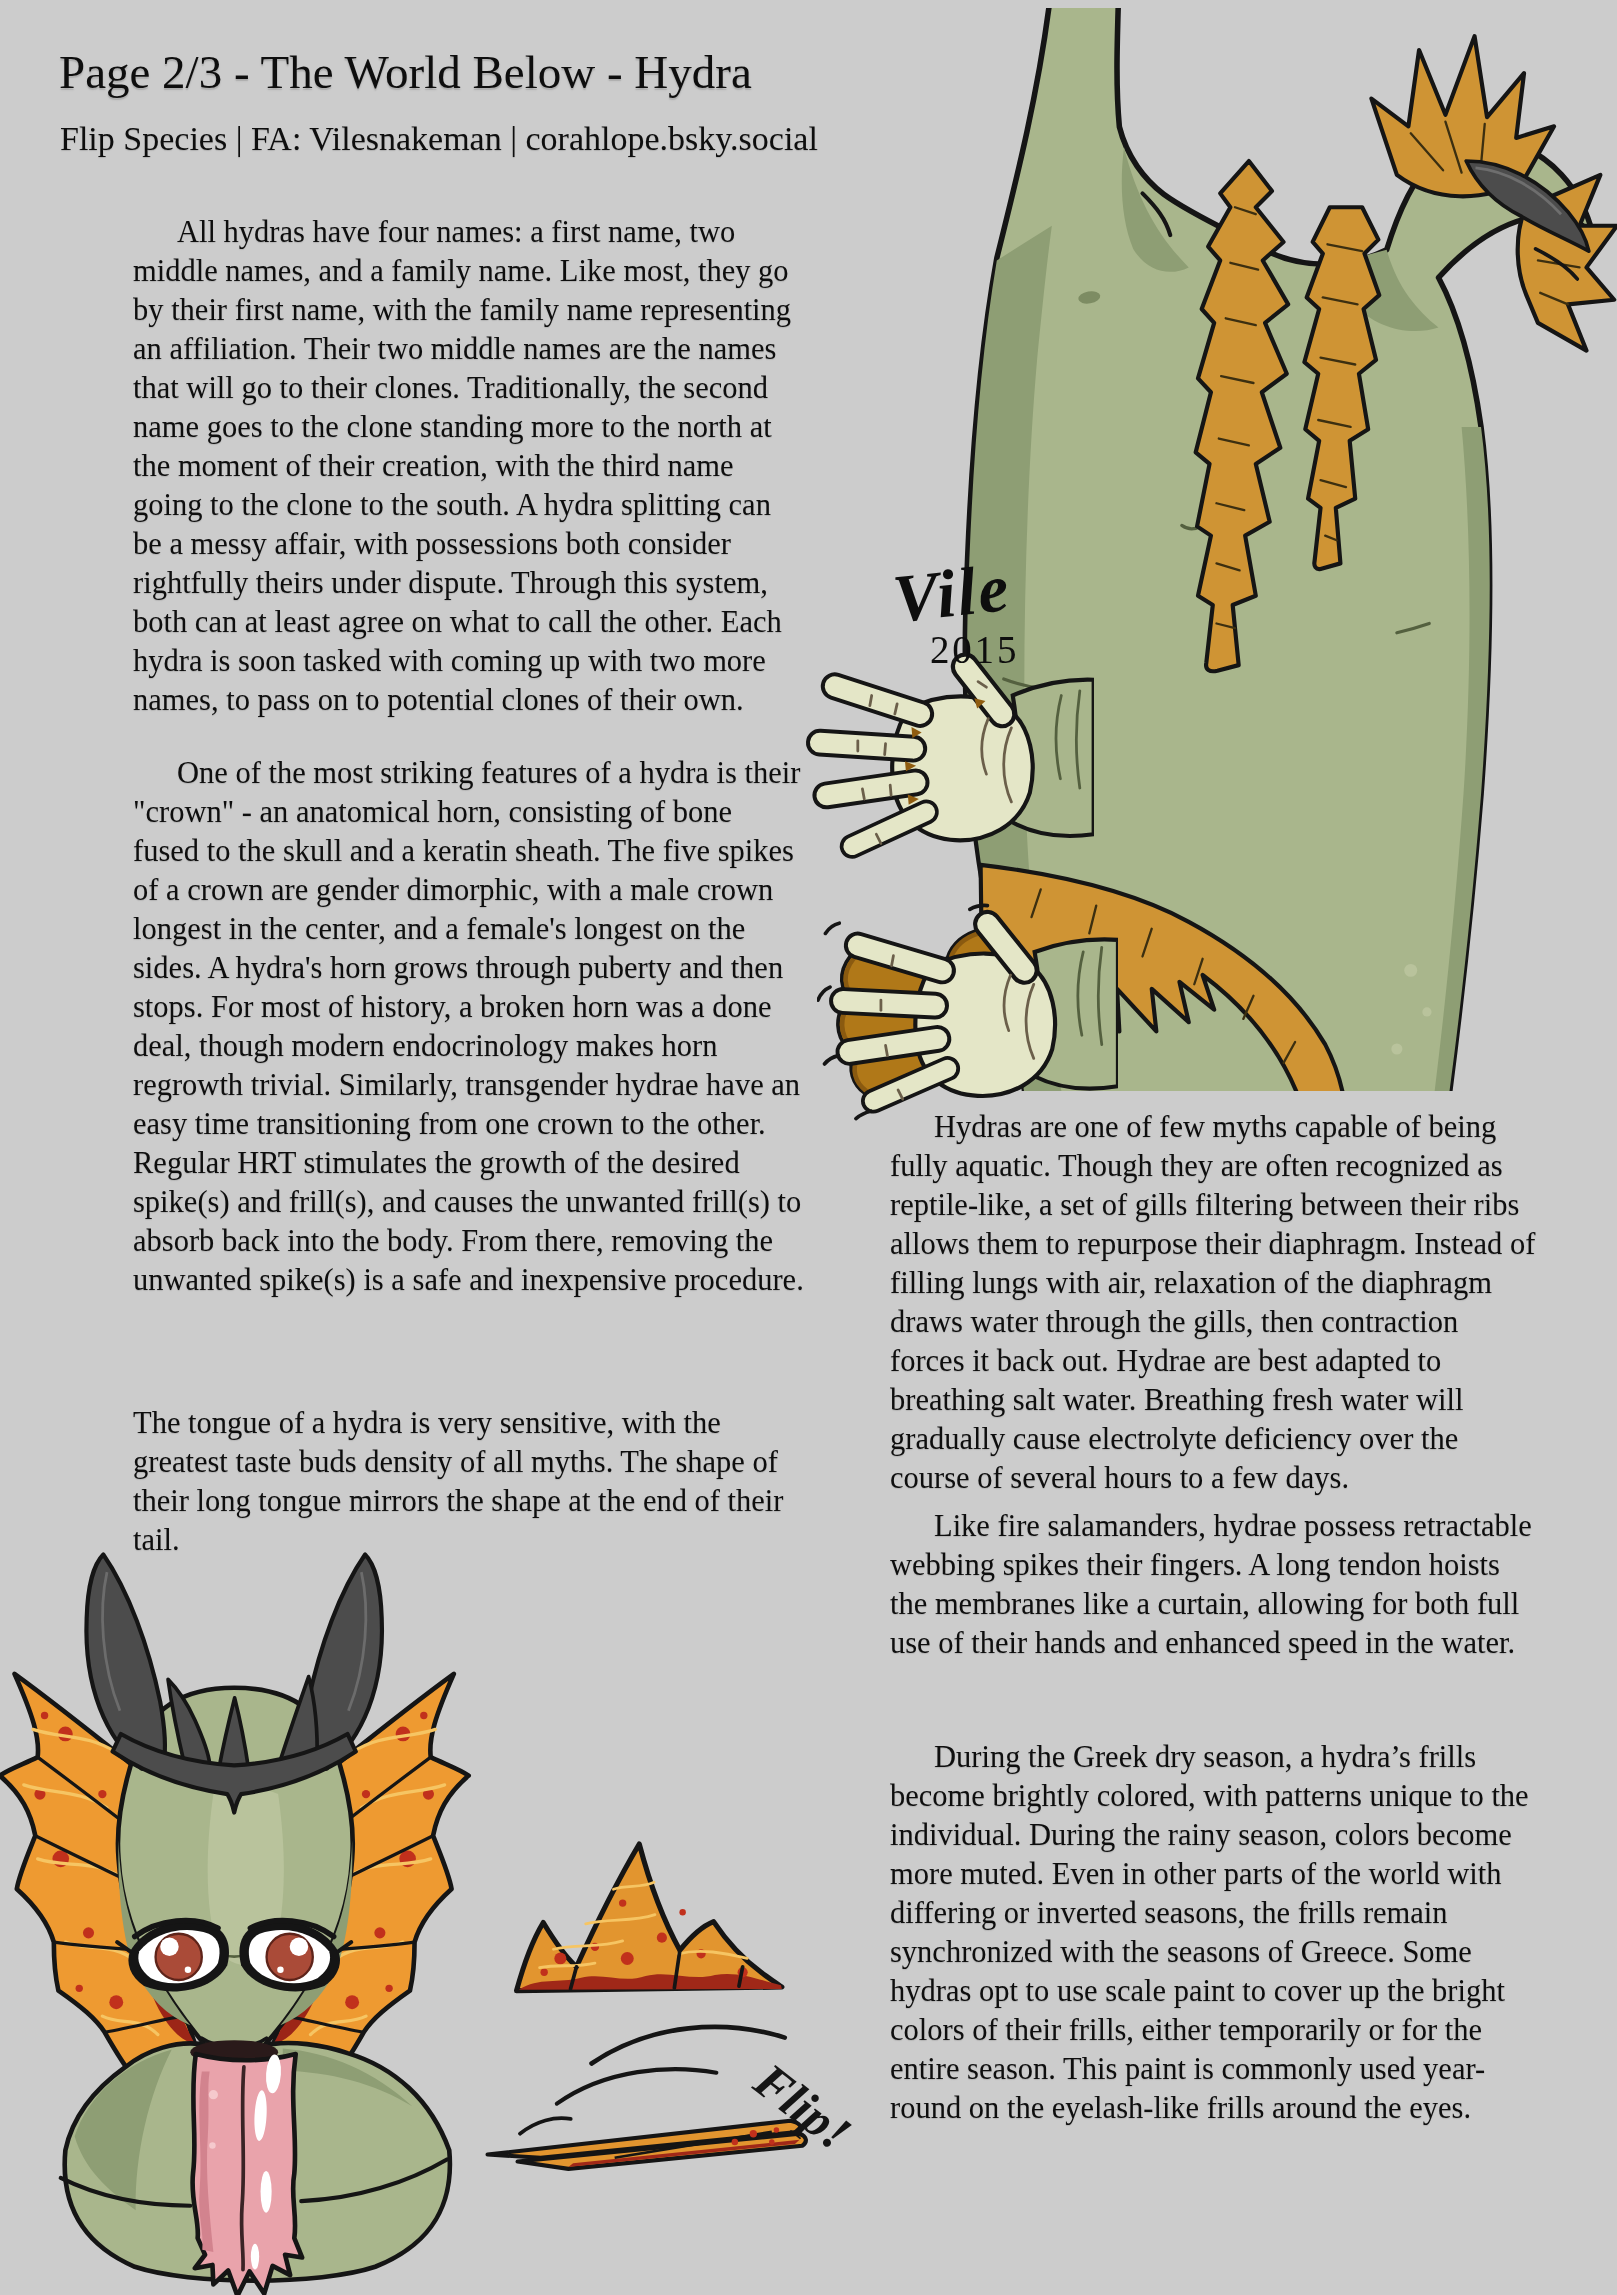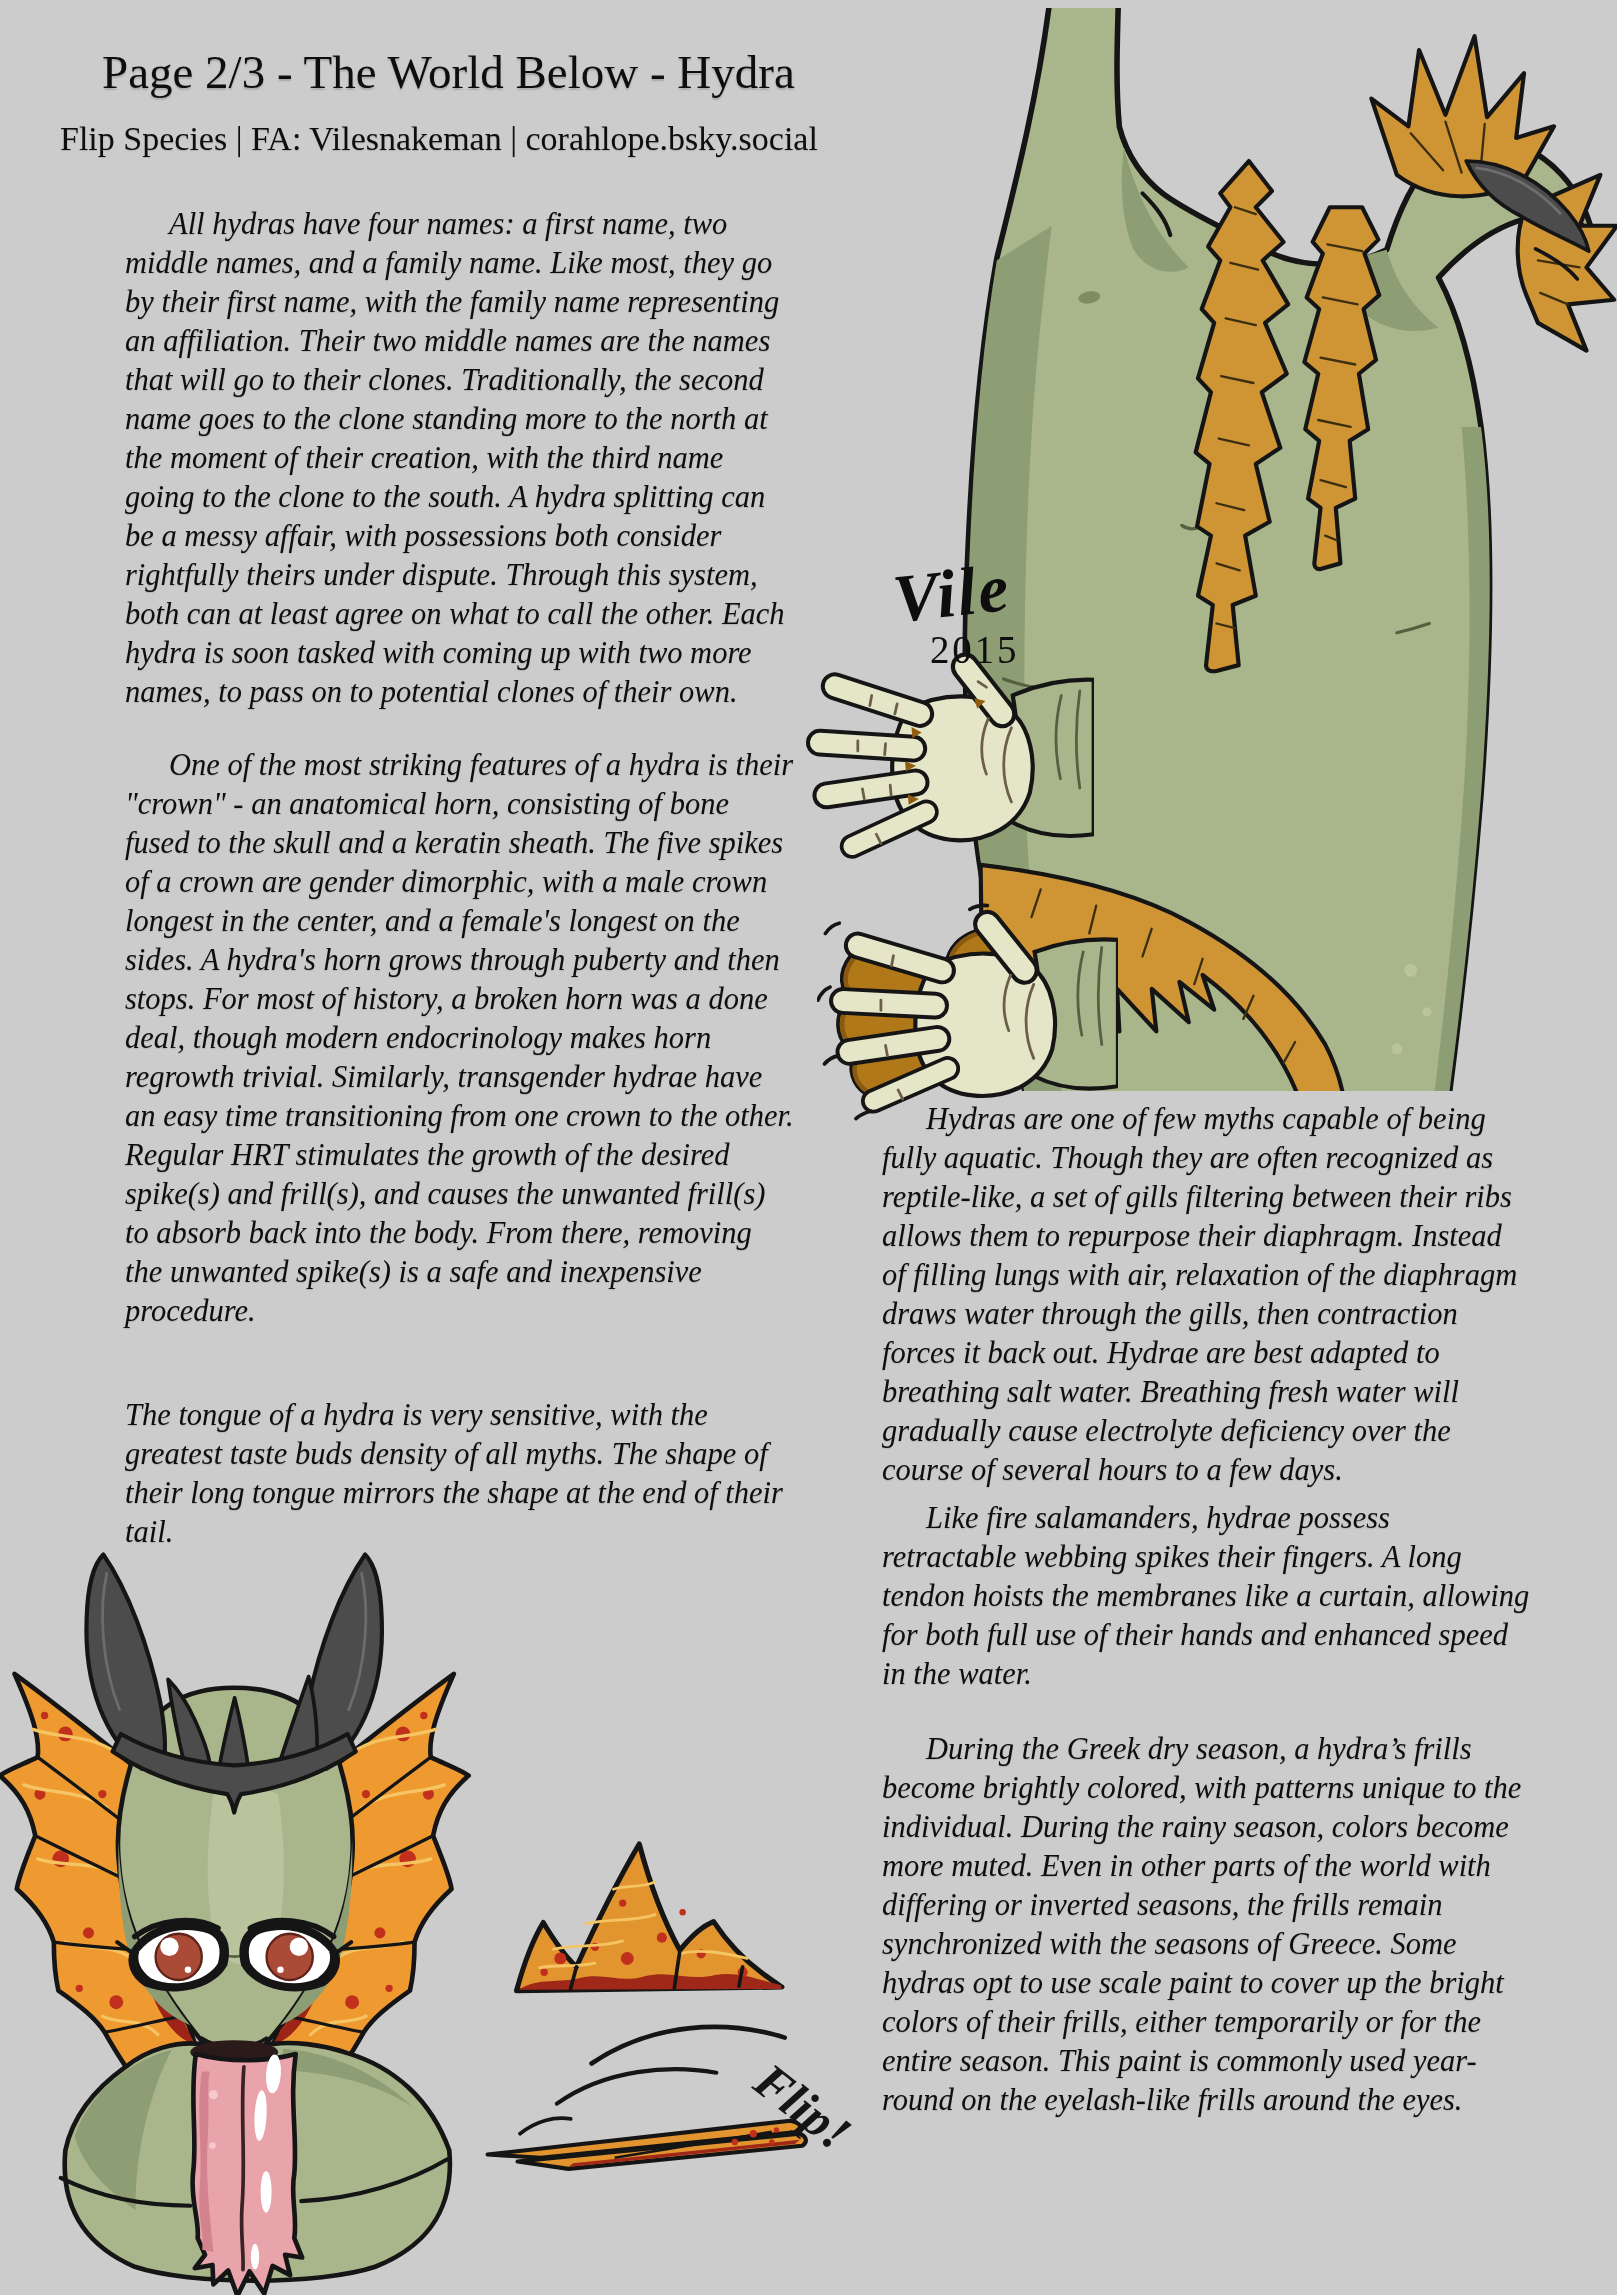--- a/index.html
+++ b/index.html
@@ -8,31 +8,29 @@
     background:#cccccc;
     font-family:"Liberation Serif", serif;
     color:#0e0e0e;
     position:relative;
   }
   .abs { position:absolute; }
   #title {
     left:59px; top:44px;
     font-size:47px; line-height:1.2; white-space:nowrap;
     text-shadow:0 1.9px 1.4px rgba(110,110,110,.35);
-    margin-left:43px;
   }
   #subtitle {
     left:60px; top:119px;
     font-size:34px; line-height:1.2; white-space:nowrap;
     text-shadow:0 1.4px 0.9px rgba(110,110,110,.3);
   }
   .body-text {
-    font-size:30.5px; line-height:39px; margin:8px;
+    font-size:30.5px; line-height:39px; margin:16px;
     text-shadow:0 1.4px 0.9px rgba(110,110,110,.28);
-    font-style:italic;
   }
   .indent { text-indent:44px; }
   #p1, #p2, #p3 { left:117px; width:671px; }
   #p1 { top:197px; }
   #p2 { top:738px; }
   #p3 { top:1388px; text-align:left; }
   #p4, #p5, #p6 { left:874px; width:648px; }
   #p4 { top:1092px; }
   #p5 { top:1491px; }
   #p6 { top:1722px; }

